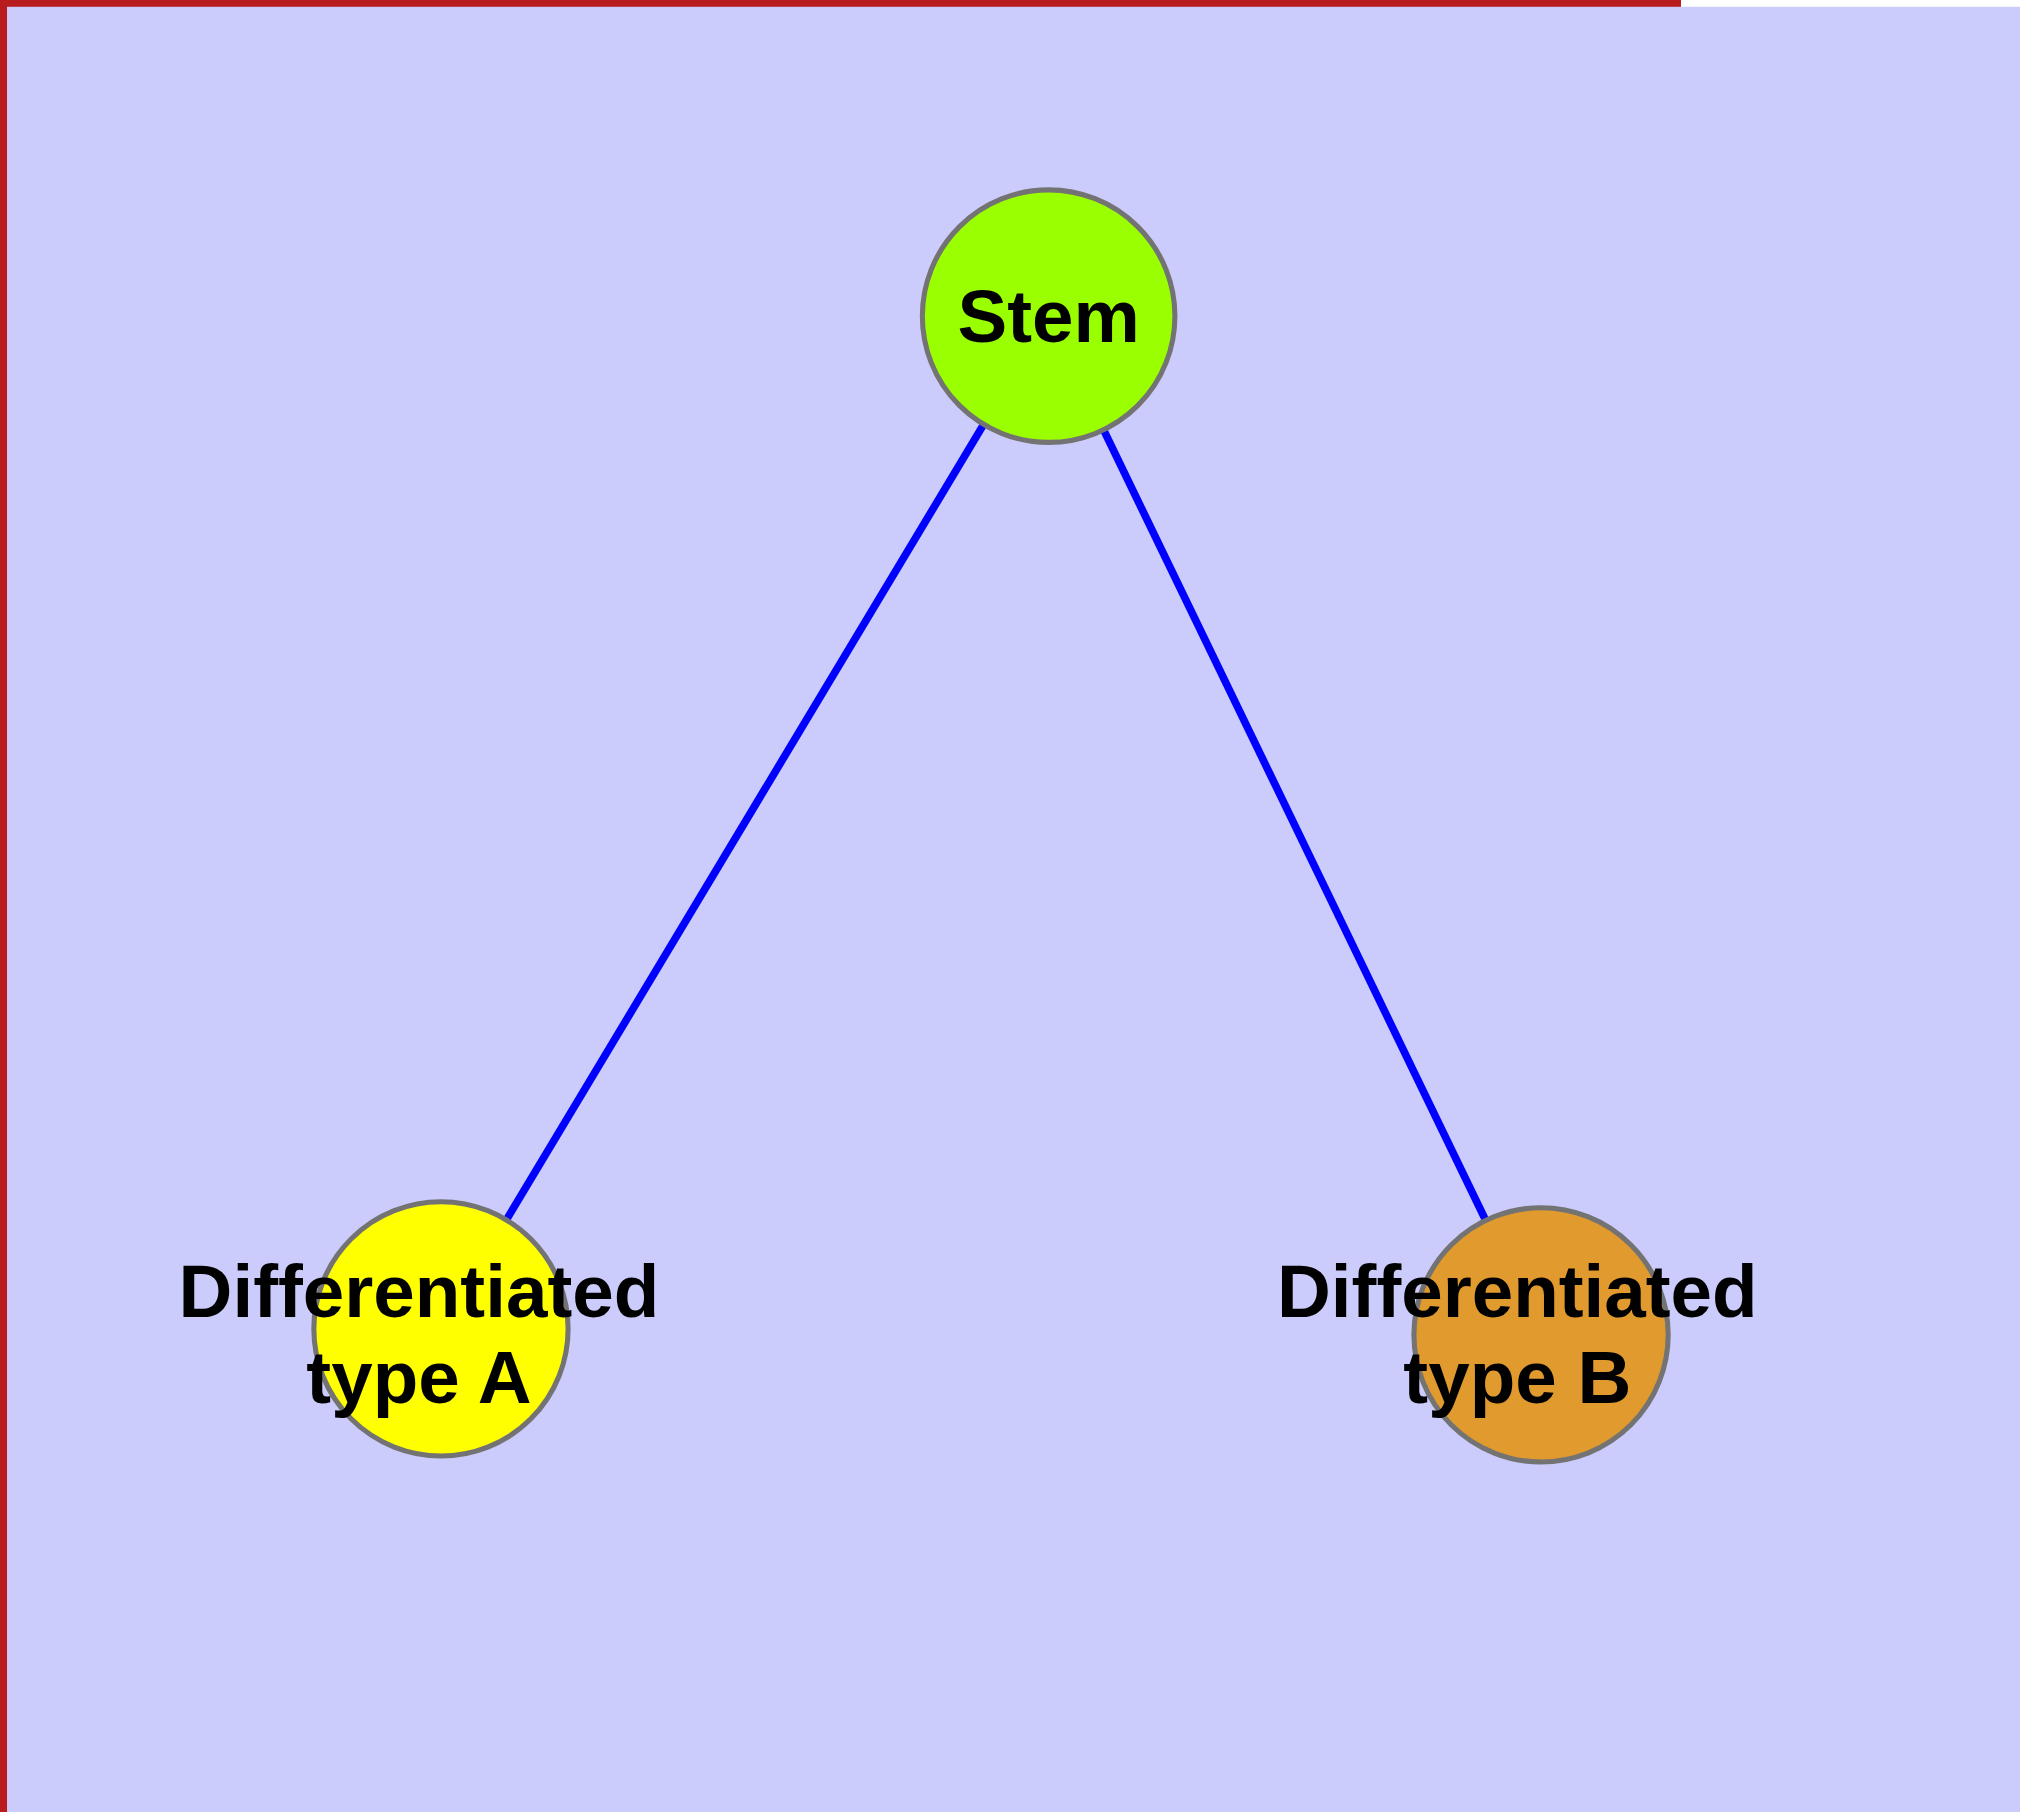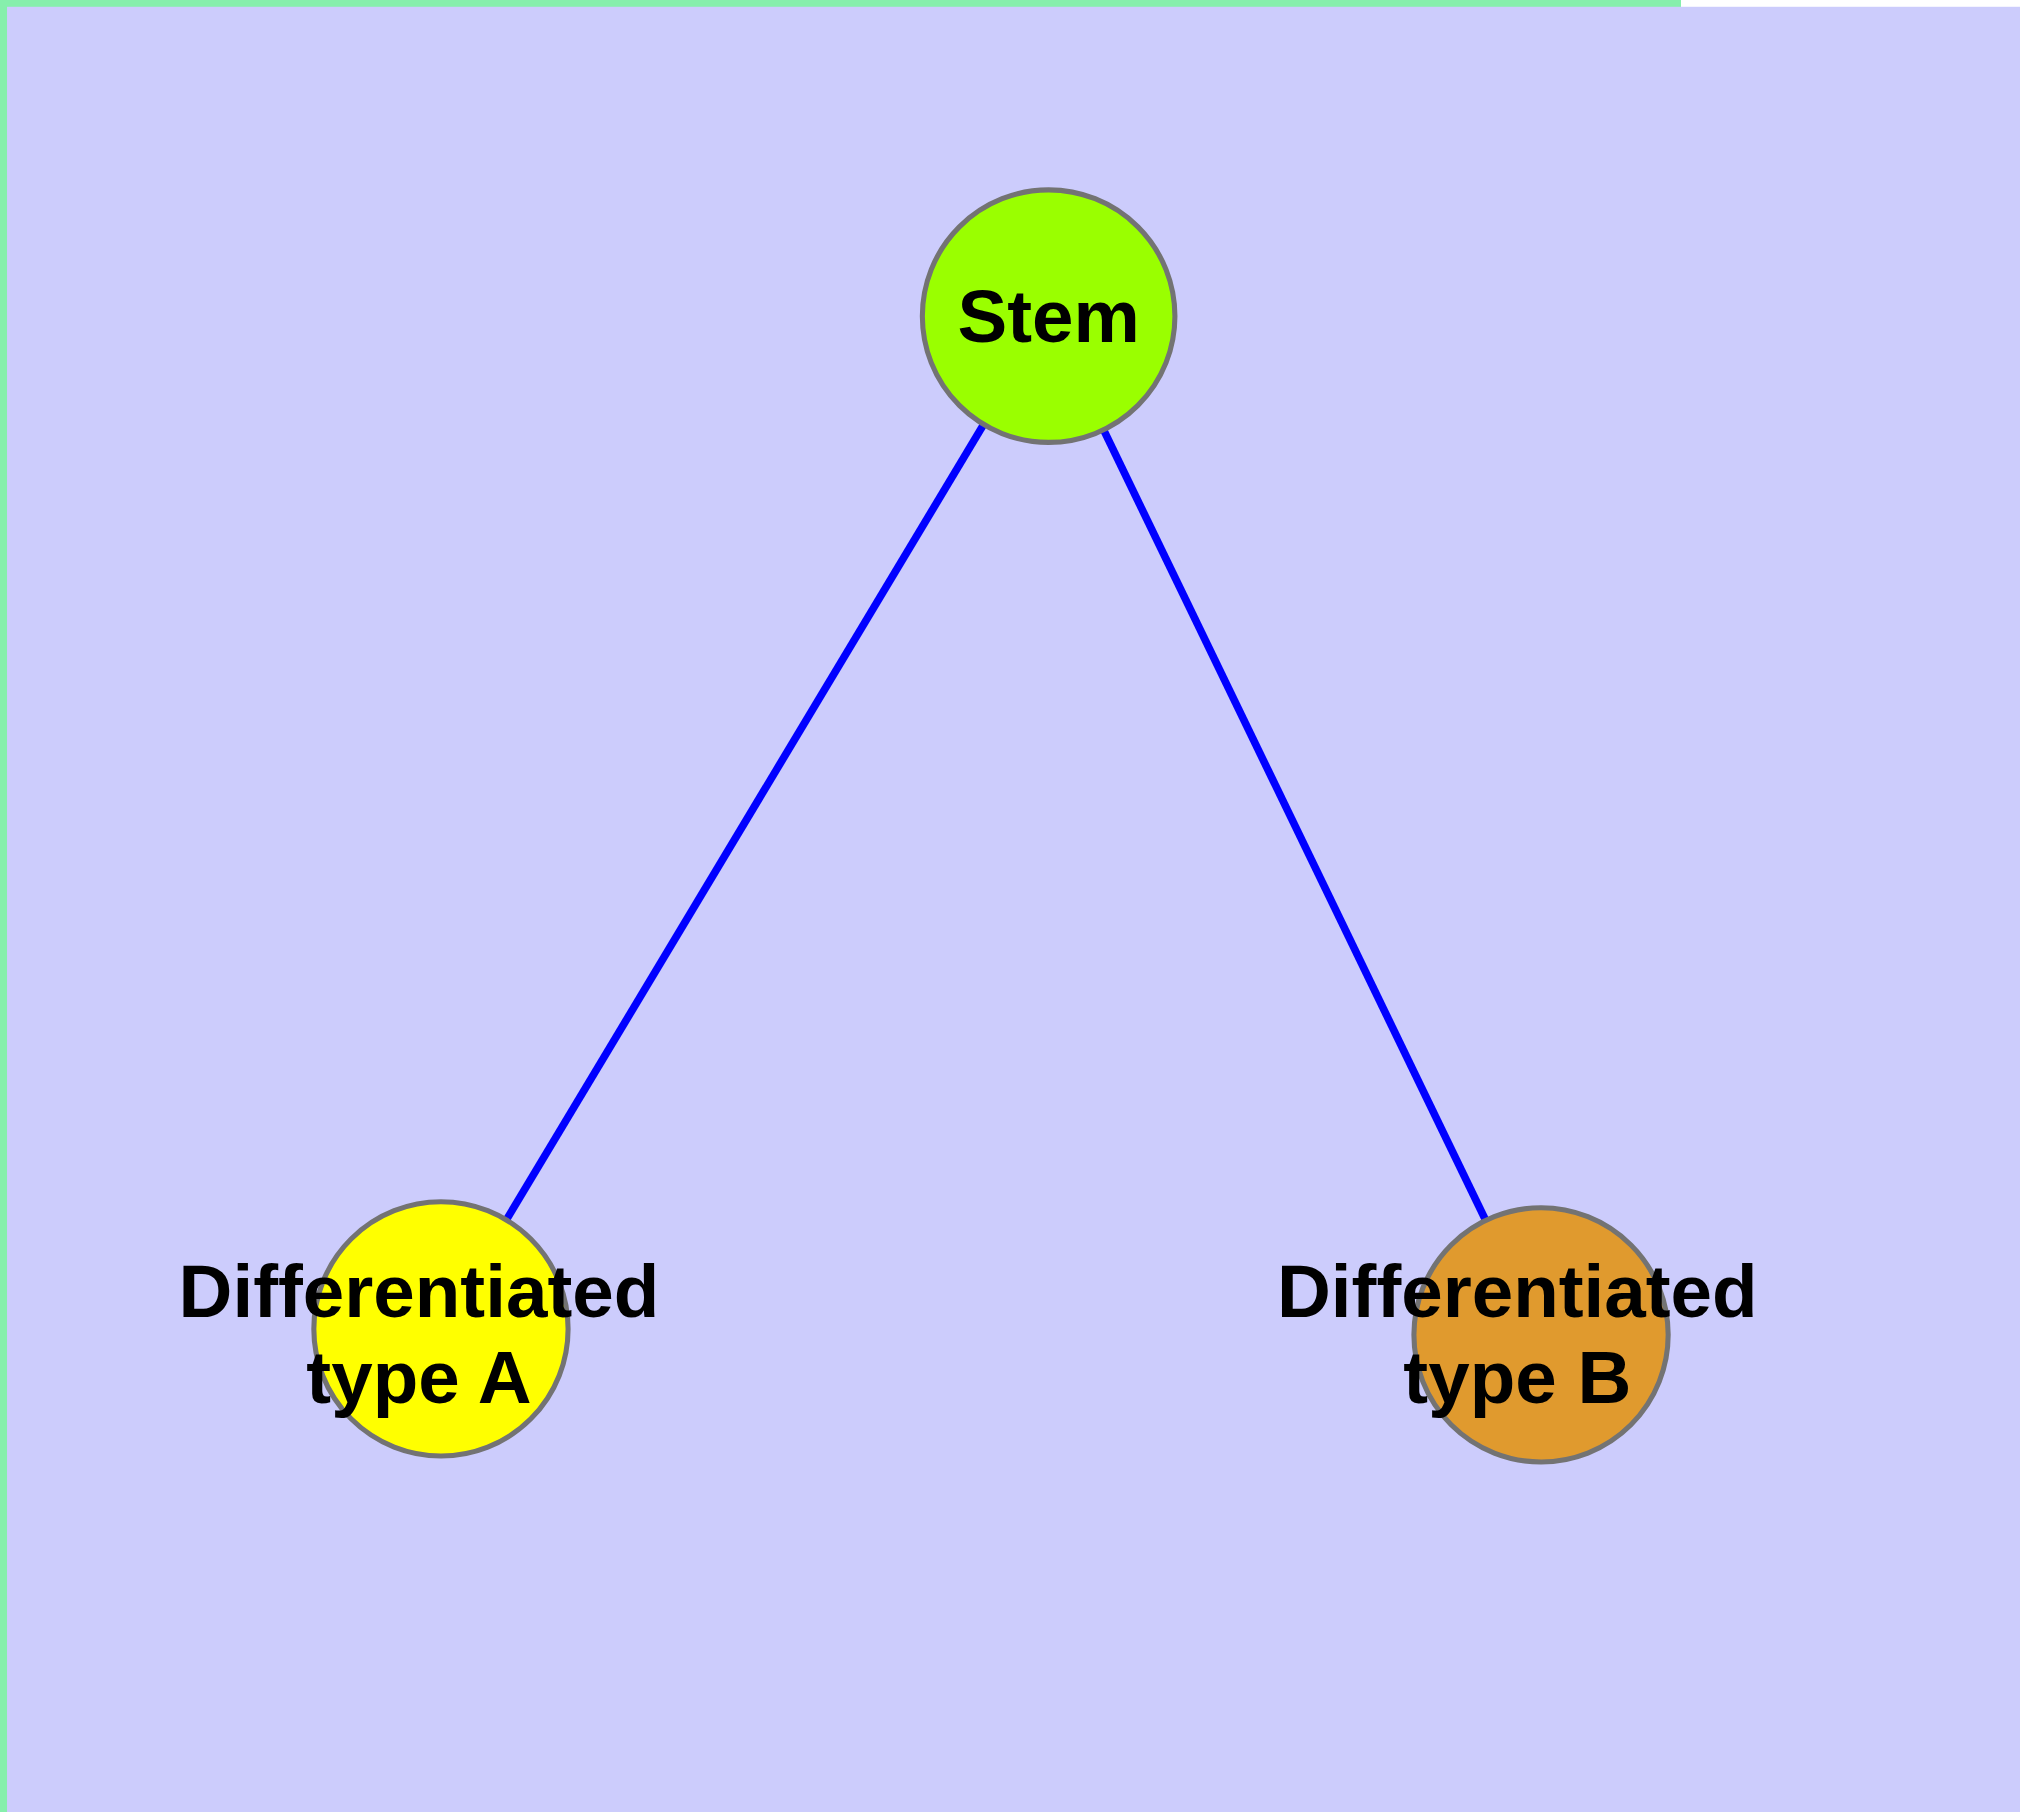--- a/index.html
+++ b/index.html
@@ -10,21 +10,21 @@
   body {
     width: 2021px;
     height: 1812px;
     overflow: hidden;
     font-family: "Liberation Sans", sans-serif;
   }
   #diagram-root {
     position: relative;
     width: 1681px;
     height: 1812px;
-    background: #86efac;
+    background: #b91c1c;
   }
   #graph-canvas {
     position: absolute;
     top: 0;
     left: 0;
     width: 2021px;
     height: 1812px;
     display: block;
   }
   .node-label-text {

